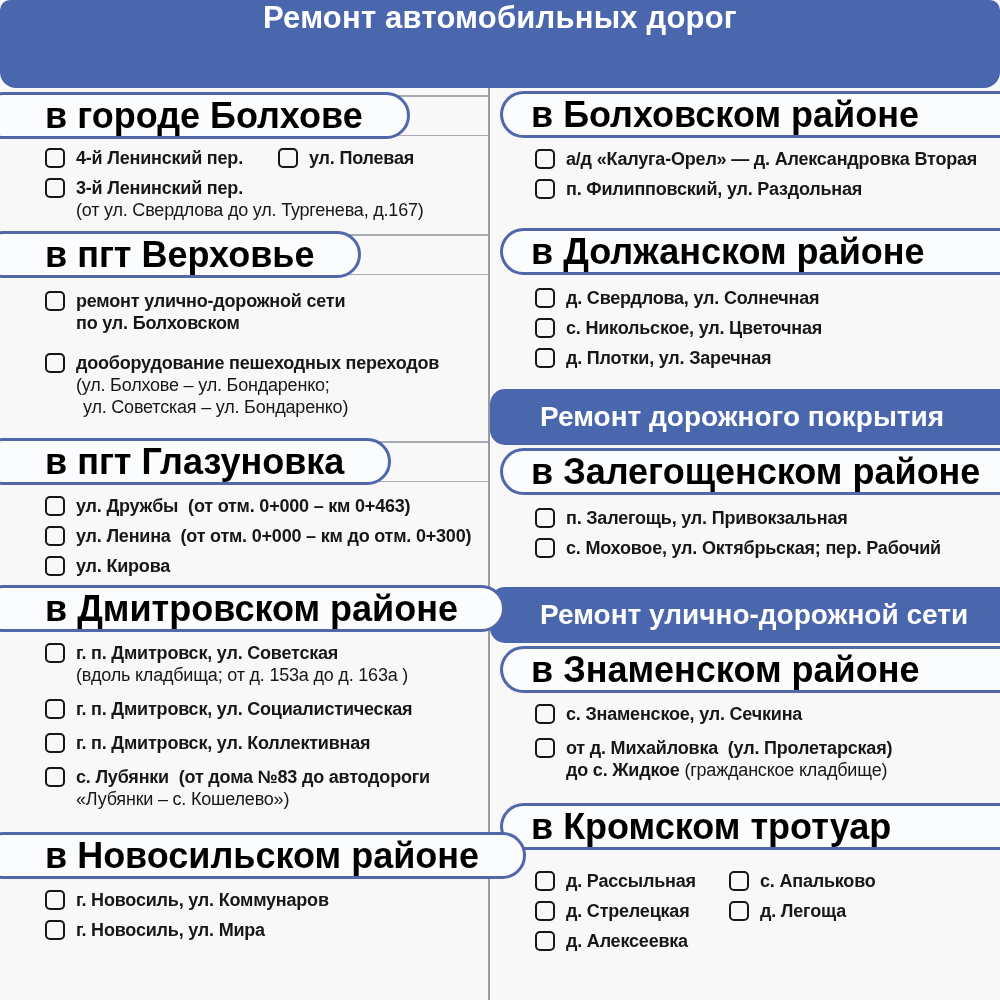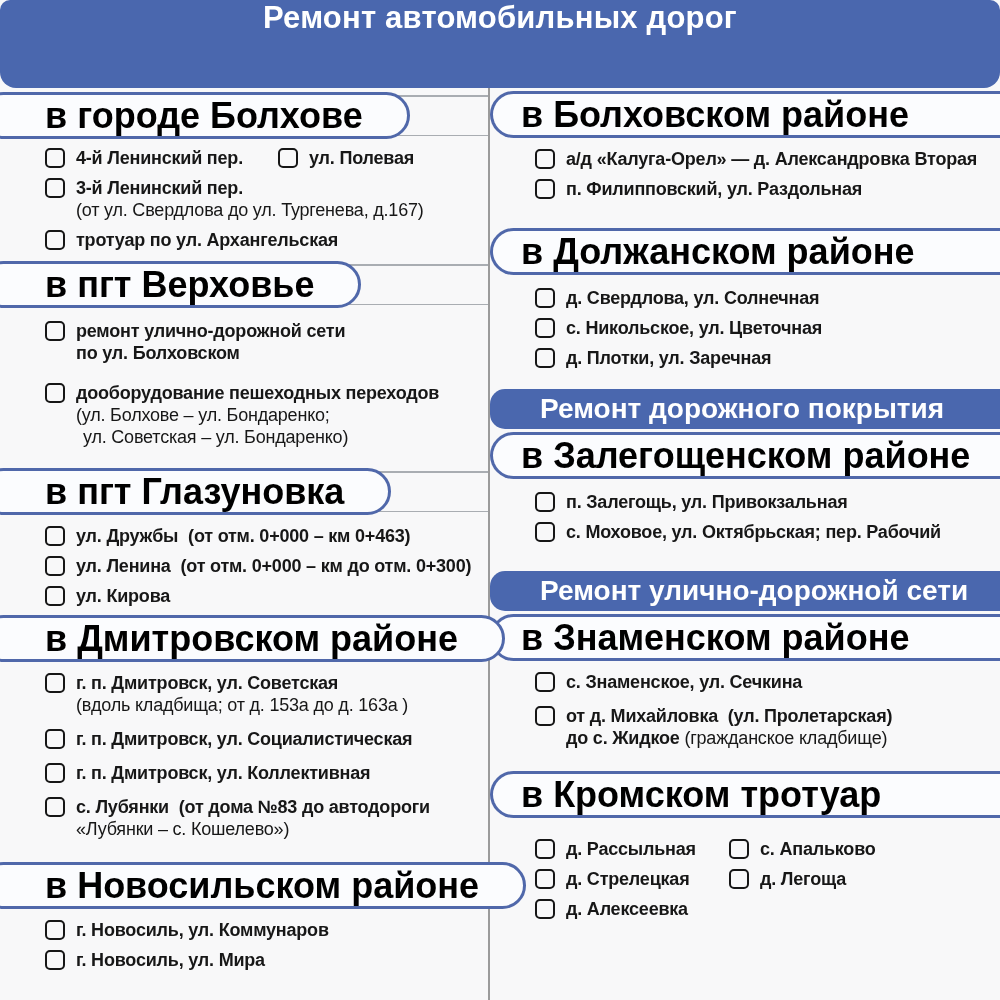--- a/index.html
+++ b/index.html
@@ -45,24 +45,25 @@
     font-weight:bold; font-size:36px; color:#000000;
   }
   
   .rhdr {
     position:relative; height:47px;
     background:#fbfcfe; border:3px solid #5068aa; border-right:none;
     border-radius:26px 0 0 26px;
     display:flex; align-items:center;
     padding-left:28px; box-sizing:border-box;
     white-space:nowrap;
+    margin-left:10px;
   }
   
   .rbanner {
-    height:40px; background:#4a67ae;
+    height:56px; background:#4a67ae;
     border-radius:15px 0 0 15px;
     display:flex; align-items:center; padding-left:50px;
   }
   .rbanner span { color:#ffffff; font-weight:bold; font-size:28px; }
 
   
   .items { padding-left:45px; padding-right:4px; }
   .item { display:flex; align-items:flex-start; margin:8px 0; }
   .cb {
     width:16px; height:16px; flex:none;
@@ -123,24 +124,20 @@
             <span class="txt">ул. Полевая</span>
           </div>
         </div>
         <div class="item">
           <span class="cb"></span>
           <span class="txt">
             <span>3-й Ленинский пер.</span>
             <span class="sub">(от ул. Свердлова до ул. Тургенева, д.167)</span>
           </span>
         </div>
-        <div class="item">
-          <span class="cb"></span>
-          <span class="txt">тротуар по ул. Архангельская</span>
-        </div>
       </div>
 
       <div class="lhdr mt10">
         <div class="ln t"></div>
         <div class="ln b"></div>
         <div class="box">
           <span>в пгт Верховье</span>
         </div>
       </div>
       <div class="items mt12">

